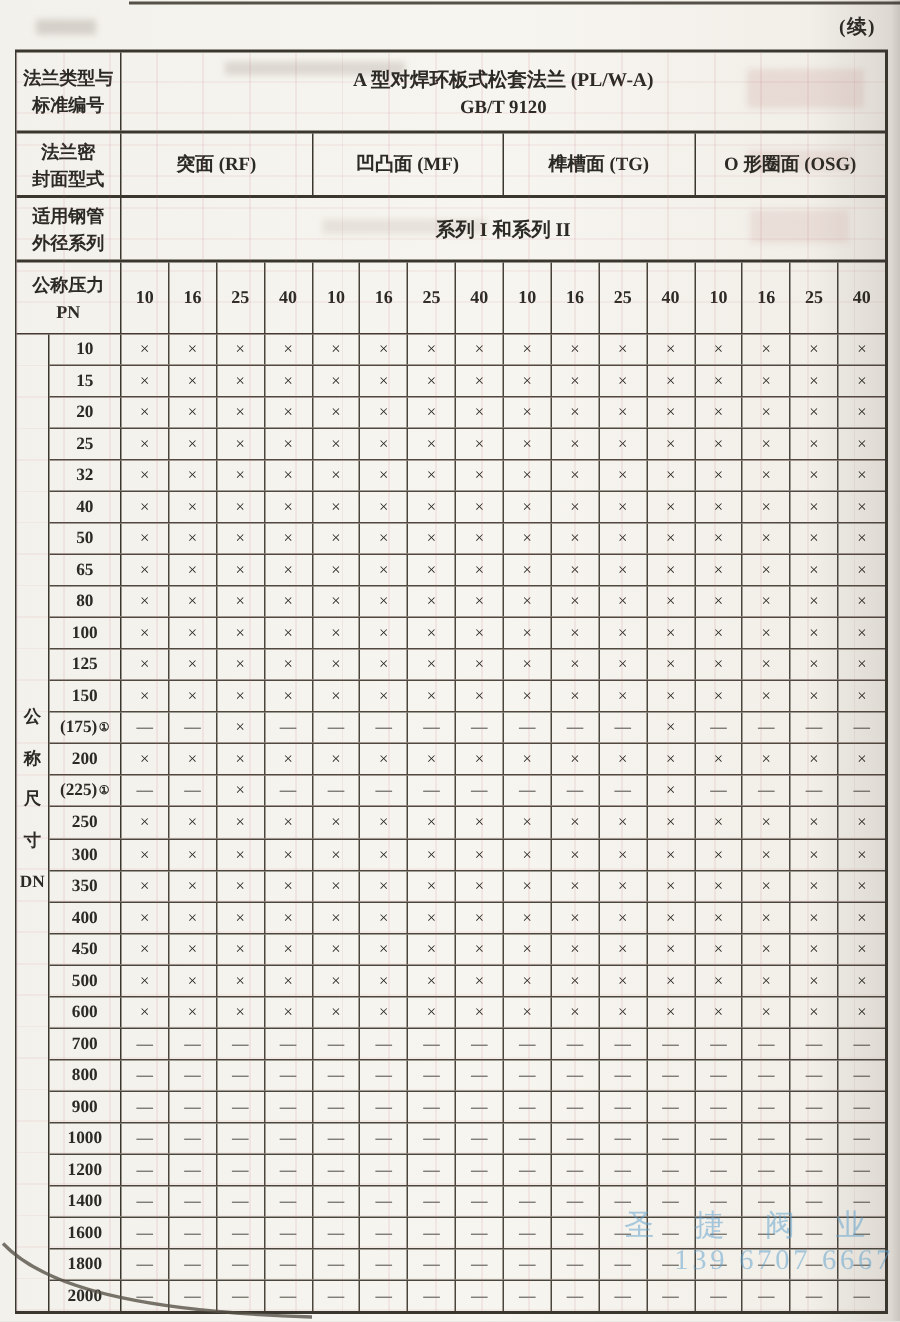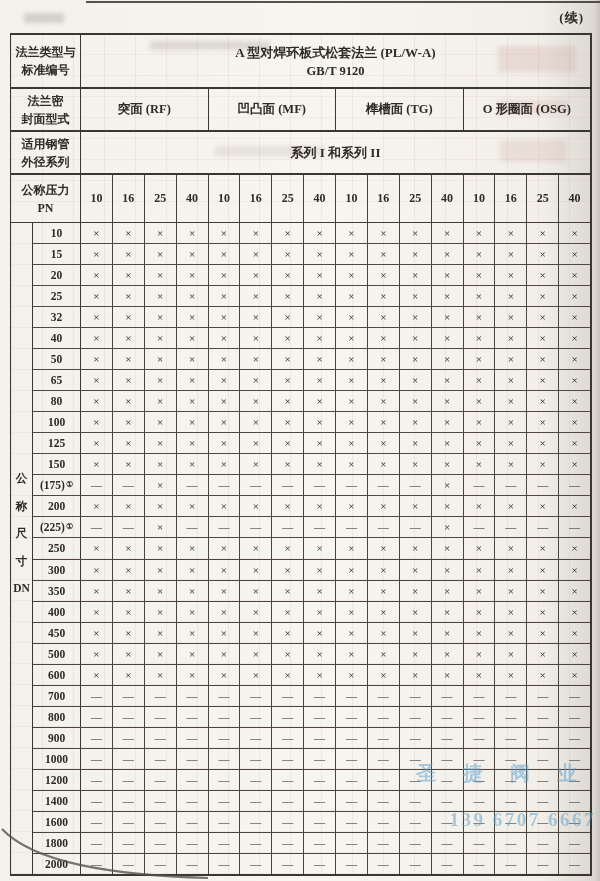--- a/index.html
+++ b/index.html
@@ -81,26 +81,26 @@
   .cell {
     flex:1; border-right:1px solid #4a463d;
     display:flex; align-items:center; justify-content:center;
     font-size:11px; color:#27251f;
   }
   .cell:last-child { border-right:none; }
 
   
   .smudge { position:absolute; pointer-events:none; filter:blur(2px); }
   .watermark {
-    position:absolute; right:4px; top:760px; width:215px;
-    color:rgba(96,162,205,0.52); font-weight:bold; text-align:right;
+    position:absolute; right:4px; top:803px; width:215px;
+    color:rgba(96,162,205,0.52); font-weight:normal; text-align:right;
     pointer-events:none;
   }
   .wm1 { font-size:20px; letter-spacing:27px; margin-right:-8px; white-space:nowrap; }
-  .wm2 { font-size:19px; letter-spacing:2.5px; margin-top:22px; white-space:nowrap;text-align:right; }
+  .wm2 { font-size:19px; letter-spacing:2.5px; margin-top:0; white-space:nowrap;text-align:right; }
   .corner-curve { position:absolute; left:0; bottom:0; }
 </style>
 </head>
 <body>
 
 <div class="page">
 
   <div class="top-edge-line"></div>
 
   <div class="continued">(续)</div>

